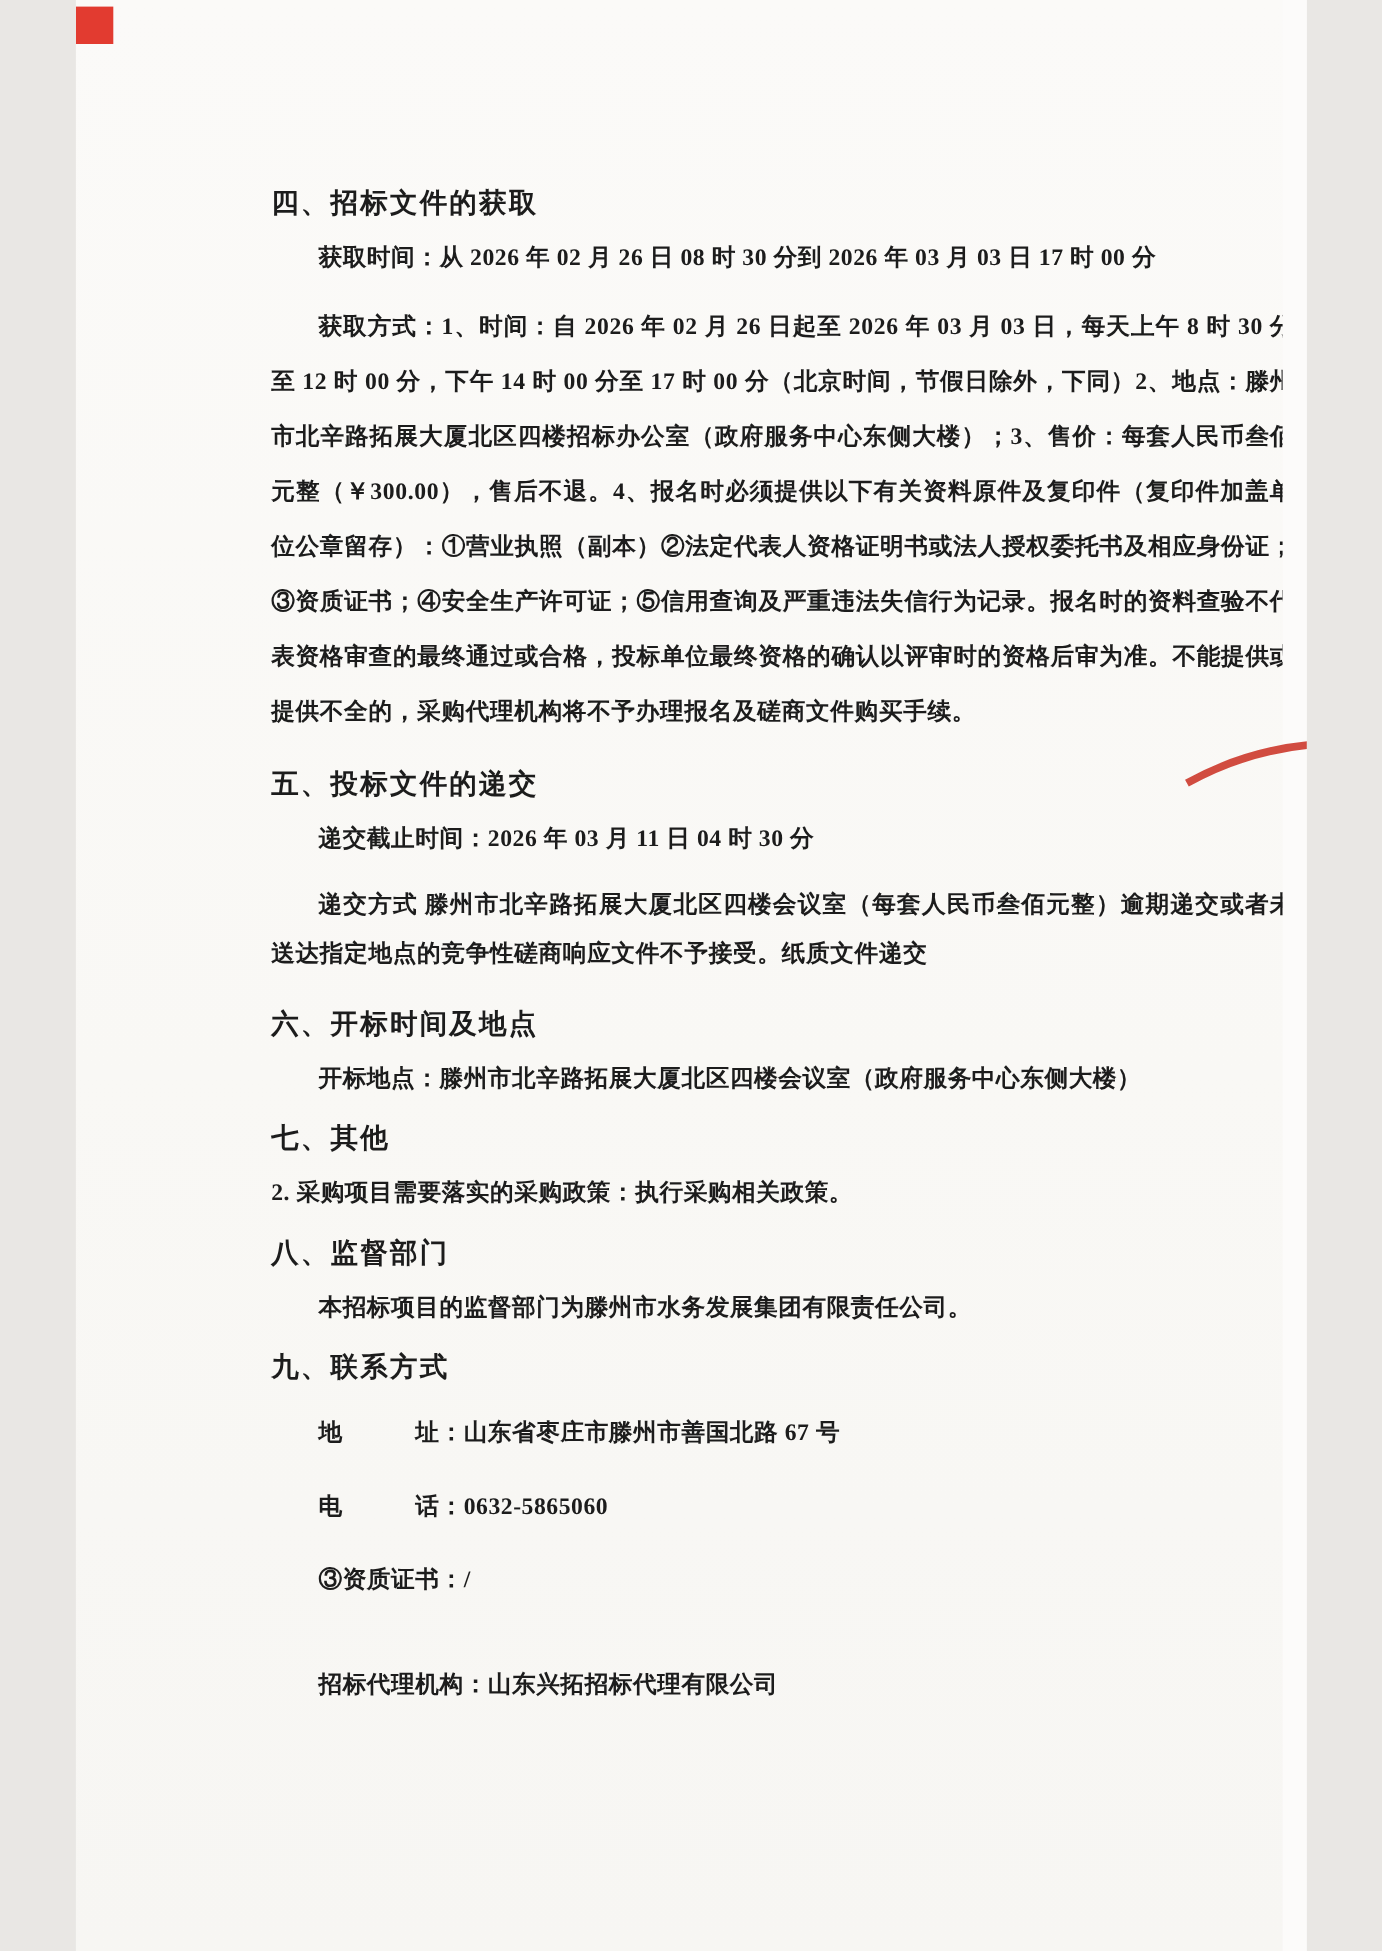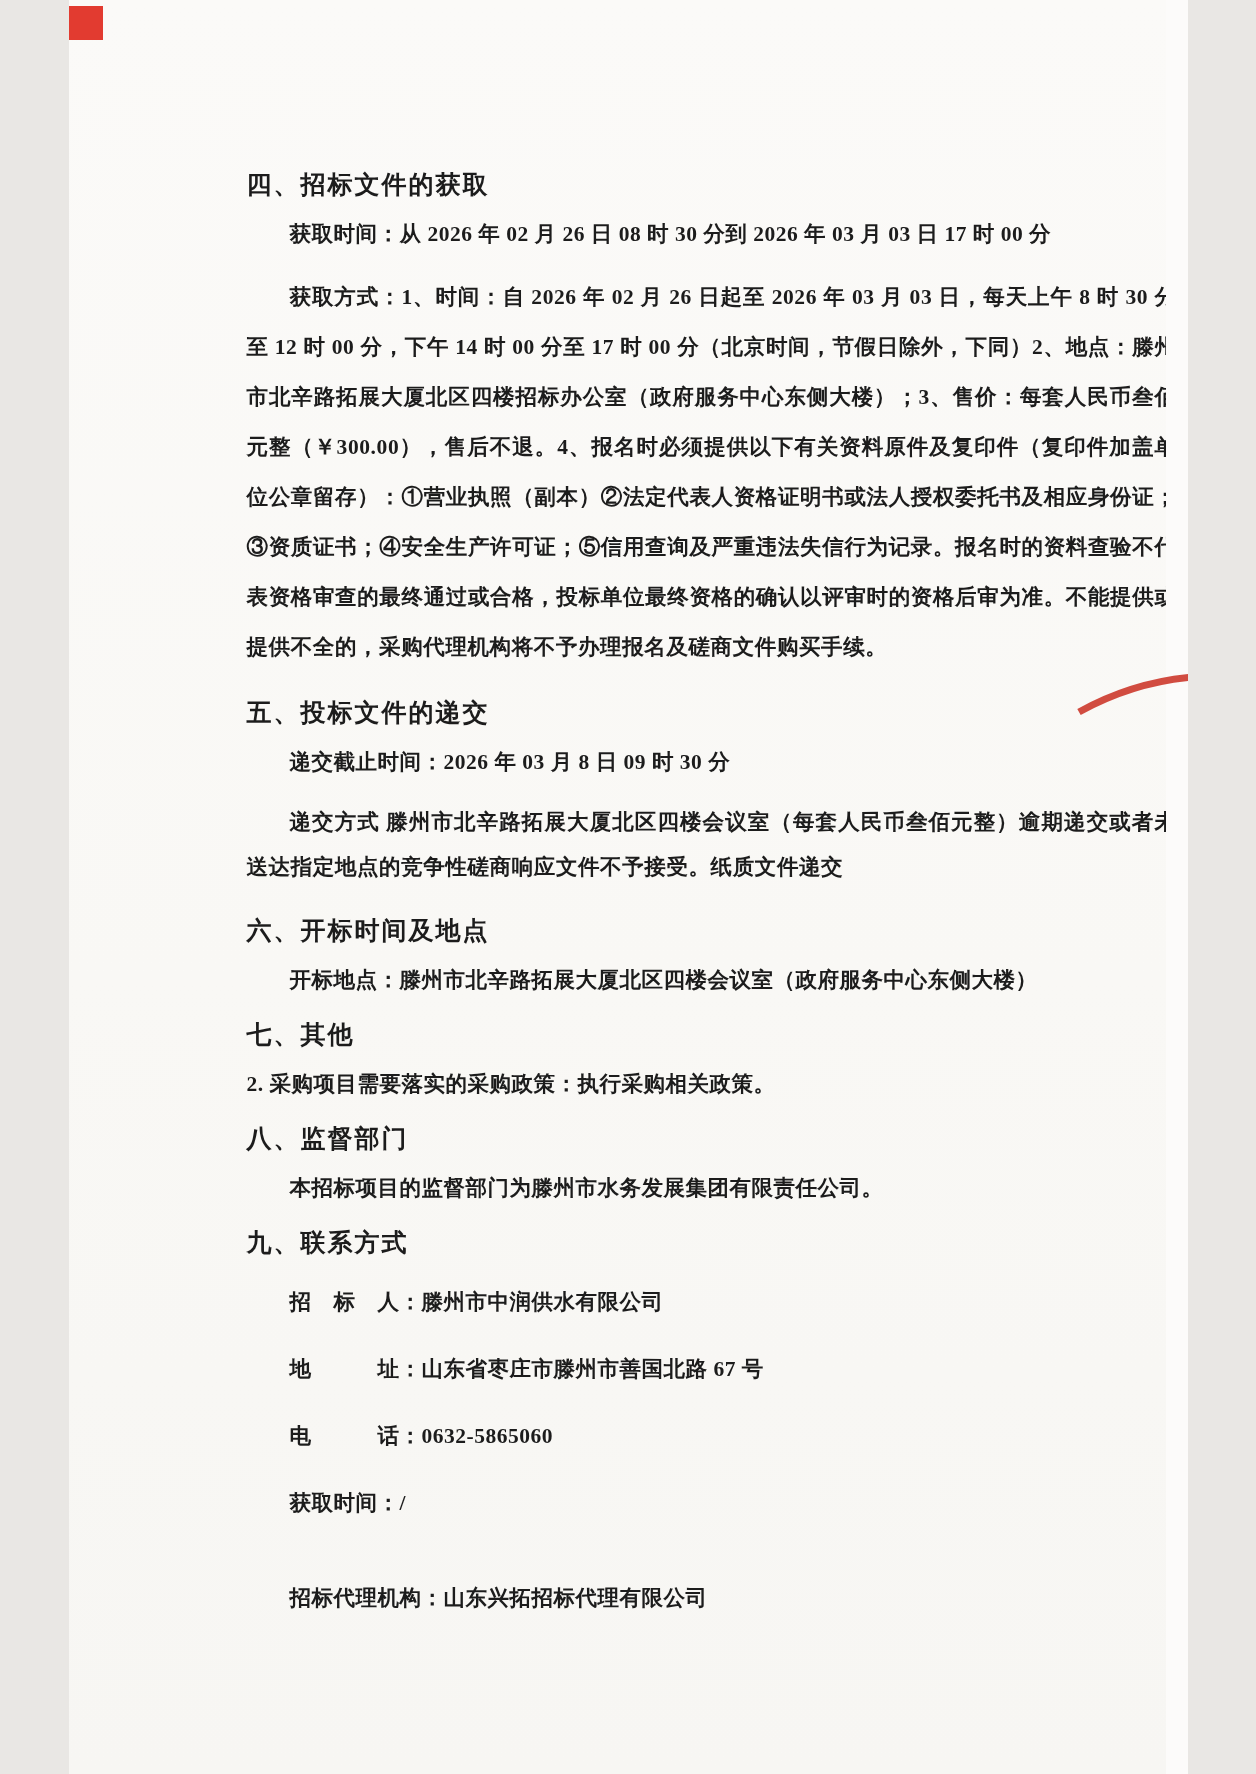--- a/index.html
+++ b/index.html
@@ -62,39 +62,38 @@
 
   <div class="right-strip"></div>
 
   <div class="doc">
 
     <div class="sec-h first">四、招标文件的获取</div>
     <div class="bodyline indent">获取时间：从 2026 年 02 月 26 日  08 时 30 分到 2026 年 03 月 03 日  17 时 00 分</div>
     <div class="para">获取方式：1、时间：自 2026 年 02 月 26 日起至 2026 年 03 月 03 日，每天上午 8 时 30 分至 12 时 00 分，下午 14 时 00 分至 17 时 00 分（北京时间，节假日除外，下同）2、地点：滕州市北辛路拓展大厦北区四楼招标办公室（政府服务中心东侧大楼）；3、售价：每套人民币叁佰元整（￥300.00），售后不退。4、报名时必须提供以下有关资料原件及复印件（复印件加盖单位公章留存）：①营业执照（副本）②法定代表人资格证明书或法人授权委托书及相应身份证；③资质证书；④安全生产许可证；⑤信用查询及严重违法失信行为记录。报名时的资料查验不代表资格审查的最终通过或合格，投标单位最终资格的确认以评审时的资格后审为准。不能提供或提供不全的，采购代理机构将不予办理报名及磋商文件购买手续。</div>
 
     <div class="sec-h">五、投标文件的递交</div>
-    <div class="bodyline indent">递交截止时间：2026 年 03 月 8 日  09 时 30 分</div>
+    <div class="bodyline indent">递交截止时间：2026 年 03 月 11 日  04 时 30 分</div>
     <div class="para tight">递交方式 滕州市北辛路拓展大厦北区四楼会议室（每套人民币叁佰元整）逾期递交或者未送达指定地点的竞争性磋商响应文件不予接受。纸质文件递交</div>
 
     <div class="sec-h">六、开标时间及地点</div>
     <div class="bodyline indent">开标地点：滕州市北辛路拓展大厦北区四楼会议室（政府服务中心东侧大楼）</div>
 
     <div class="sec-h">七、其他</div>
     <div class="bodyline">2. 采购项目需要落实的采购政策：执行采购相关政策。</div>
 
     <div class="sec-h">八、监督部门</div>
     <div class="bodyline indent">本招标项目的监督部门为滕州市水务发展集团有限责任公司。</div>
 
     <div class="sec-h">九、联系方式</div>
 
     <div style="margin-top:28px;">
-      <div class="crow"><span>招　标　人：</span><span>滕州市中润供水有限公司</span></div>
       <div class="crow"><span>地　　　址：</span><span>山东省枣庄市滕州市善国北路 67 号</span></div>
       <div class="crow"><span>电　　　话：</span><span>0632-5865060</span></div>
-      <div class="crow"><span>获取时间：</span><span>/</span></div>
+      <div class="crow"><span>③资质证书：</span><span>/</span></div>
     </div>
 
     <div class="agency">
       <div class="crow"><span>招标代理机构：</span><span>山东兴拓招标代理有限公司</span></div>
 
     </div>
 
   </div>
 
   <svg class="seal-svg" width="256" height="410" viewBox="0 0 256 410">

